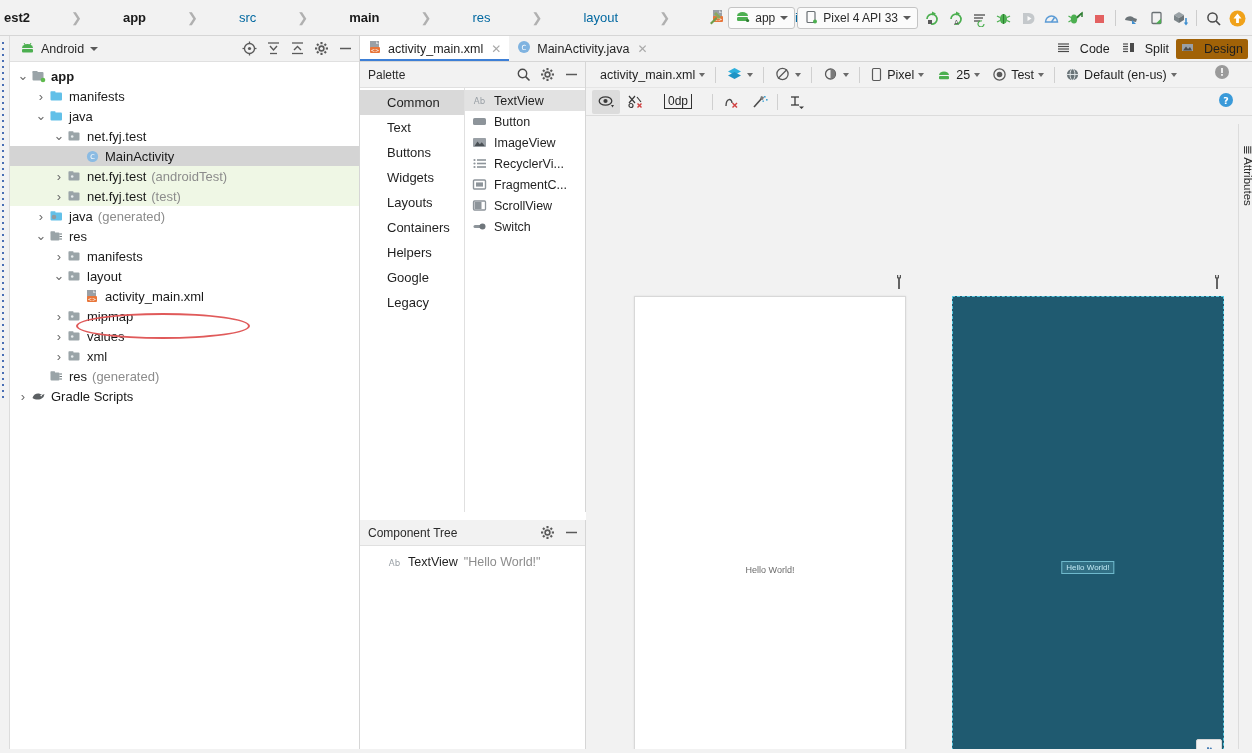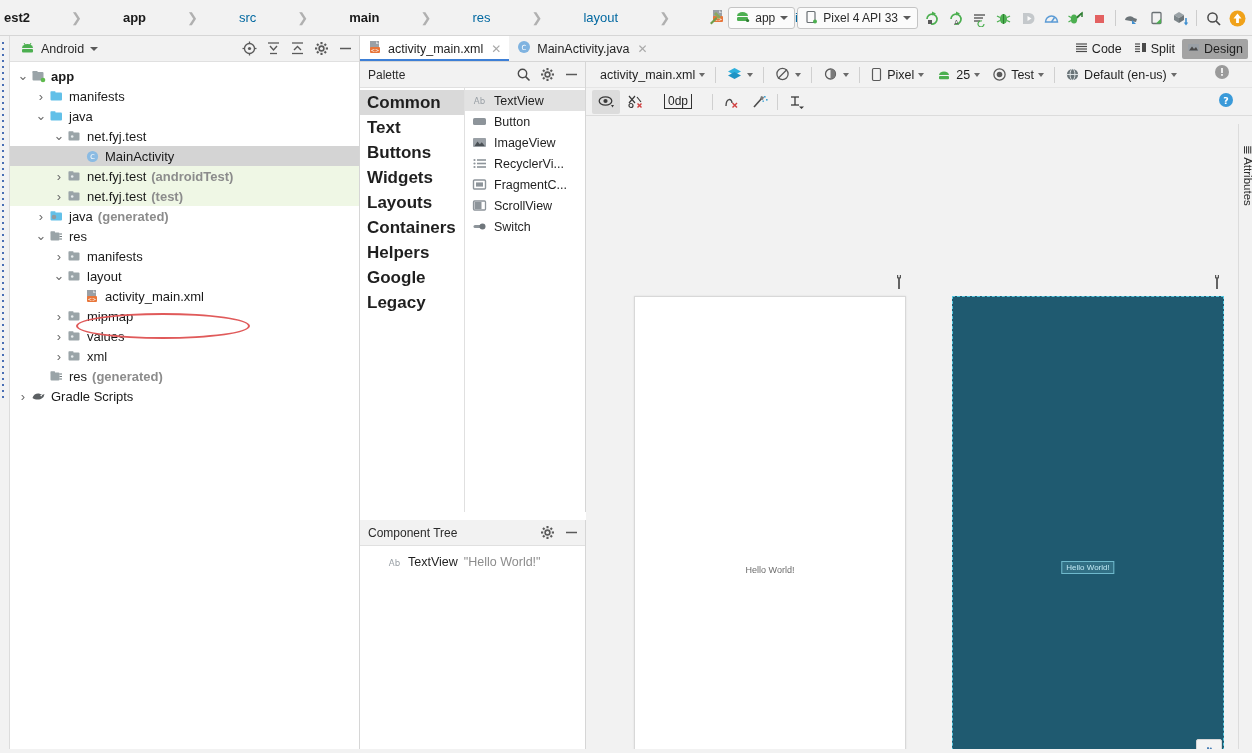--- a/index.html
+++ b/index.html
@@ -62,51 +62,51 @@
   .proj-hdr-icons { margin-left:auto; display:flex; align-items:center; gap:8px; }
   .hdr-ico { width:16px;height:16px;display:flex;align-items:center;justify-content:center; }
 
   .tree { padding-top: 4px; font-size: 13px; color:#1a1a1a; }
   .trow { display:flex; align-items:center; height:20px; padding-left:6px; white-space:nowrap; }
   .trow.sel { background:#d4d4d4; }
   .trow.green { background:#eff7e5; }
   .twist { width:14px; display:flex; align-items:center; justify-content:center; color:#6b6b6b; font-size:9px; }
   .tname { margin-left:5px; }
   .tname.bold { font-weight:bold; }
-  .tmuted { color:#8c8c8c; margin-left:5px;font-weight:bold; }
+  .tmuted { color:#8c8c8c; margin-left:5px; }
   .tico { width:16px;height:16px;display:flex;align-items:center;justify-content:center;flex:0 0 16px; }
 
   
   .ellipse {
     position:absolute; left:66px; top:277px; width:174px; height:26px;
     border:2px solid #e05a5a; border-radius:50%; pointer-events:none;
   }
 
   
   .editor { position:absolute; left:360px; top:36px; width:892px; height:717px; background:#ffffff; }
 
   .tabrow { height:26px; background:#f2f2f2; border-bottom:1px solid #d6d6d6; display:flex; align-items:stretch; position:relative;}
   .tab { display:flex; align-items:center; gap:6px; padding:0 8px; font-size:12.5px; color:#1f1f1f; position:relative; }
   .tab.active { background:#ffffff; }
   .tab.active:after { content:""; position:absolute; left:0; right:0; bottom:0; height:2px; background:#3d7fd6; }
   .tab-x { color:#a8a8a8; font-size:12px; margin-left:2px; }
 
   .viewmodes { position:absolute; right:4px; top:0; height:26px; display:flex; align-items:center; gap:2px; }
-  .vm { display:flex; align-items:center; gap:4px; padding:2px 5px; font-size:12.5px; color:#1f1f1f; border-radius:2px;}
-  .vm.active { background:#a3a3a3; }
+  .vm { display:flex; align-items:center; gap:10px; padding:2px 5px; font-size:12.5px; color:#1f1f1f; border-radius:2px;}
+  .vm.active { background:#a16207; }
 
   
   .palettebox { position:absolute; left:0; top:26px; width:226px; height:450px; border-right:1px solid #d6d6d6; background:#ffffff; }
   .panel-header { height:26px; background:#f2f2f2; border-bottom:1px solid #e0e0e0; display:flex; align-items:center; padding:0 6px 0 8px; }
   .panel-title { font-size:12px; color:#2b2b2b; }
   .panel-icons { margin-left:auto; display:flex; align-items:center; gap:8px; }
 
   .palette-cols { display:flex; height:424px; }
   .pal-cats { width:105px; border-right:1px solid #e0e0e0; padding-top:2px; }
-  .pcat { height:25px; display:flex; align-items:center; padding-left:7px; font-size:17px; color:#1f1f1f;font-weight:bold; }
+  .pcat { height:25px; display:flex; align-items:center; padding-left:27px; font-size:13px; color:#1f1f1f; }
   .pcat.sel { background:#d9d9d9; }
   .pal-items { flex:1; padding-top:2px; }
   .pitem { height:21px; display:flex; align-items:center; gap:7px; padding-left:6px; font-size:12.5px; color:#1f1f1f; }
   .pitem.sel { background:#e2e2e2; }
 
   
   .comptree { position:absolute; left:0; top:484px; width:226px; height:269px; border-right:1px solid #d6d6d6; background:#ffffff;}
   .ct-row { display:flex; align-items:center; height:20px; font-size:12.5px; gap:6px; }
   .ct-q { color:#8c8c8c; }
 

